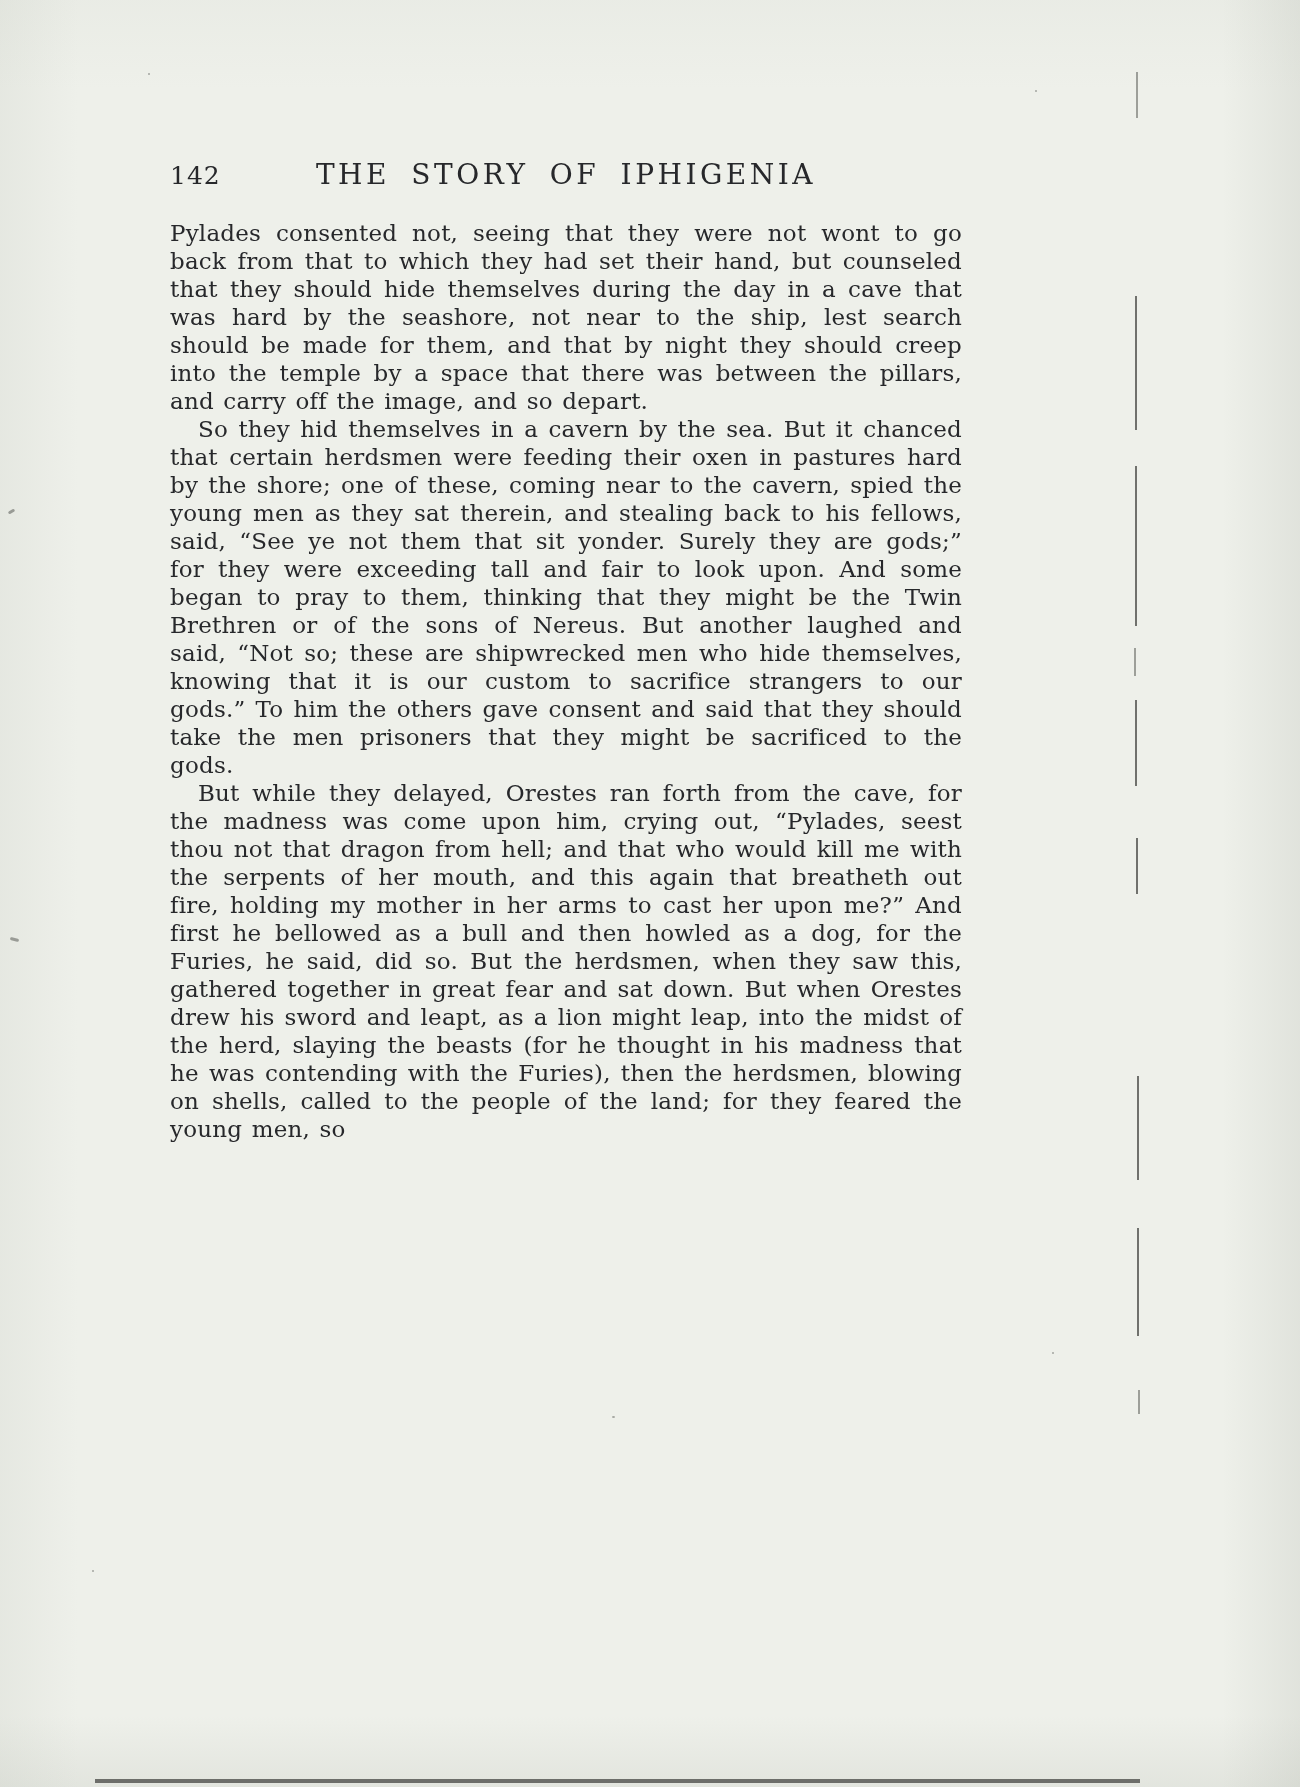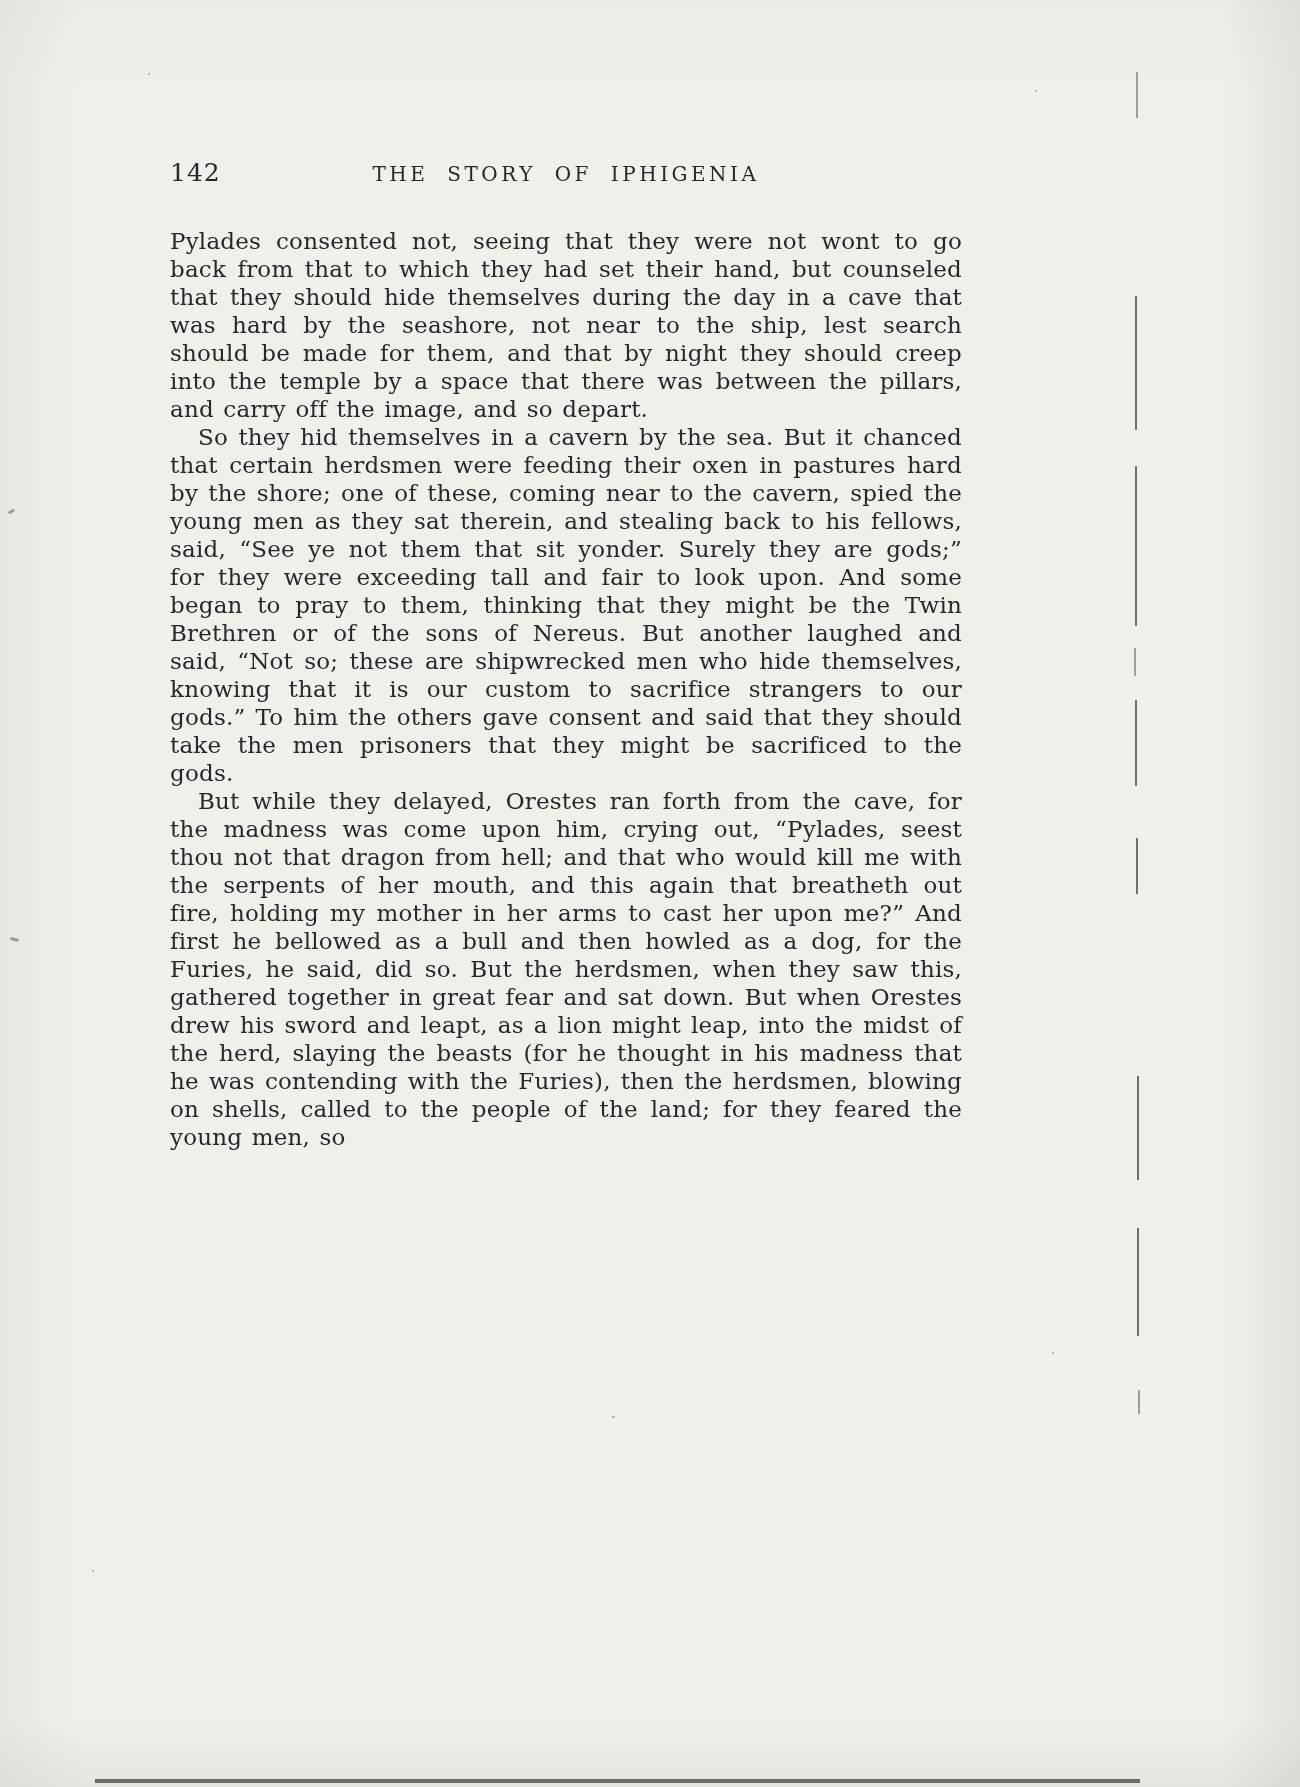--- a/index.html
+++ b/index.html
@@ -26,31 +26,31 @@
   }
   .page {
     position: absolute;
     left: 170px;
     top: 158px;
     width: 792px;
   }
   .header {
     display: flex;
     align-items: baseline;
-    margin-bottom: 40px;
+    margin-bottom: 28px;
   }
   .page-number {
     font-size: 25px;
     letter-spacing: 1px;
     min-width: 120px;
   }
   .running-title {
     flex: 1;
     text-align: center;
-    font-size: 20px;
+    font-size: 28px;
     letter-spacing: 3.5px;
     word-spacing: 9px;
     margin-right: 120px;
     white-space: nowrap;
   }
   .text p {
     margin: 0;
     font-size: 23px;
     line-height: 28px;
     text-align: justify;

